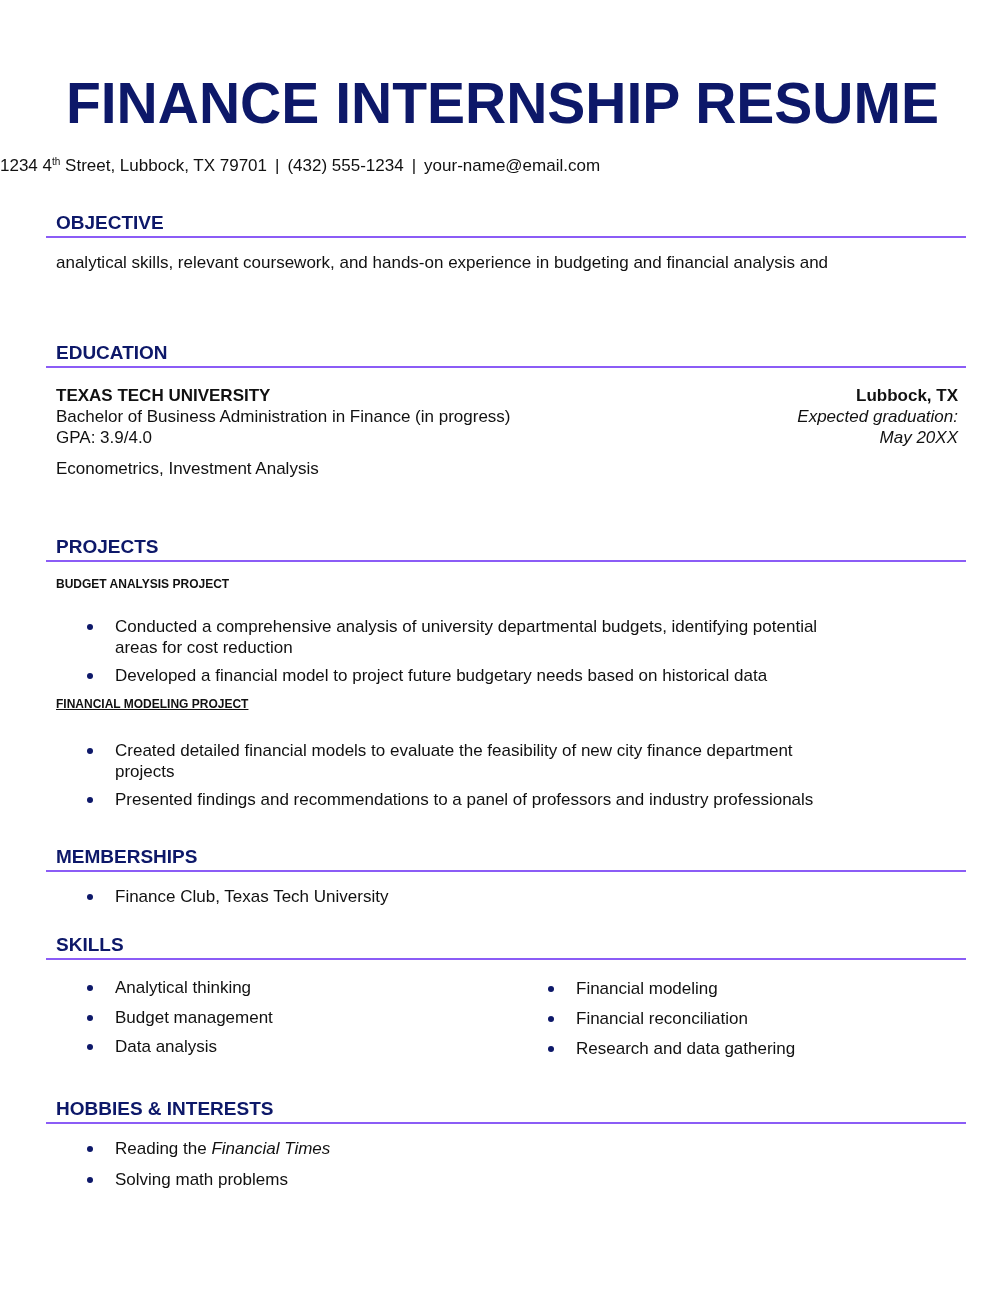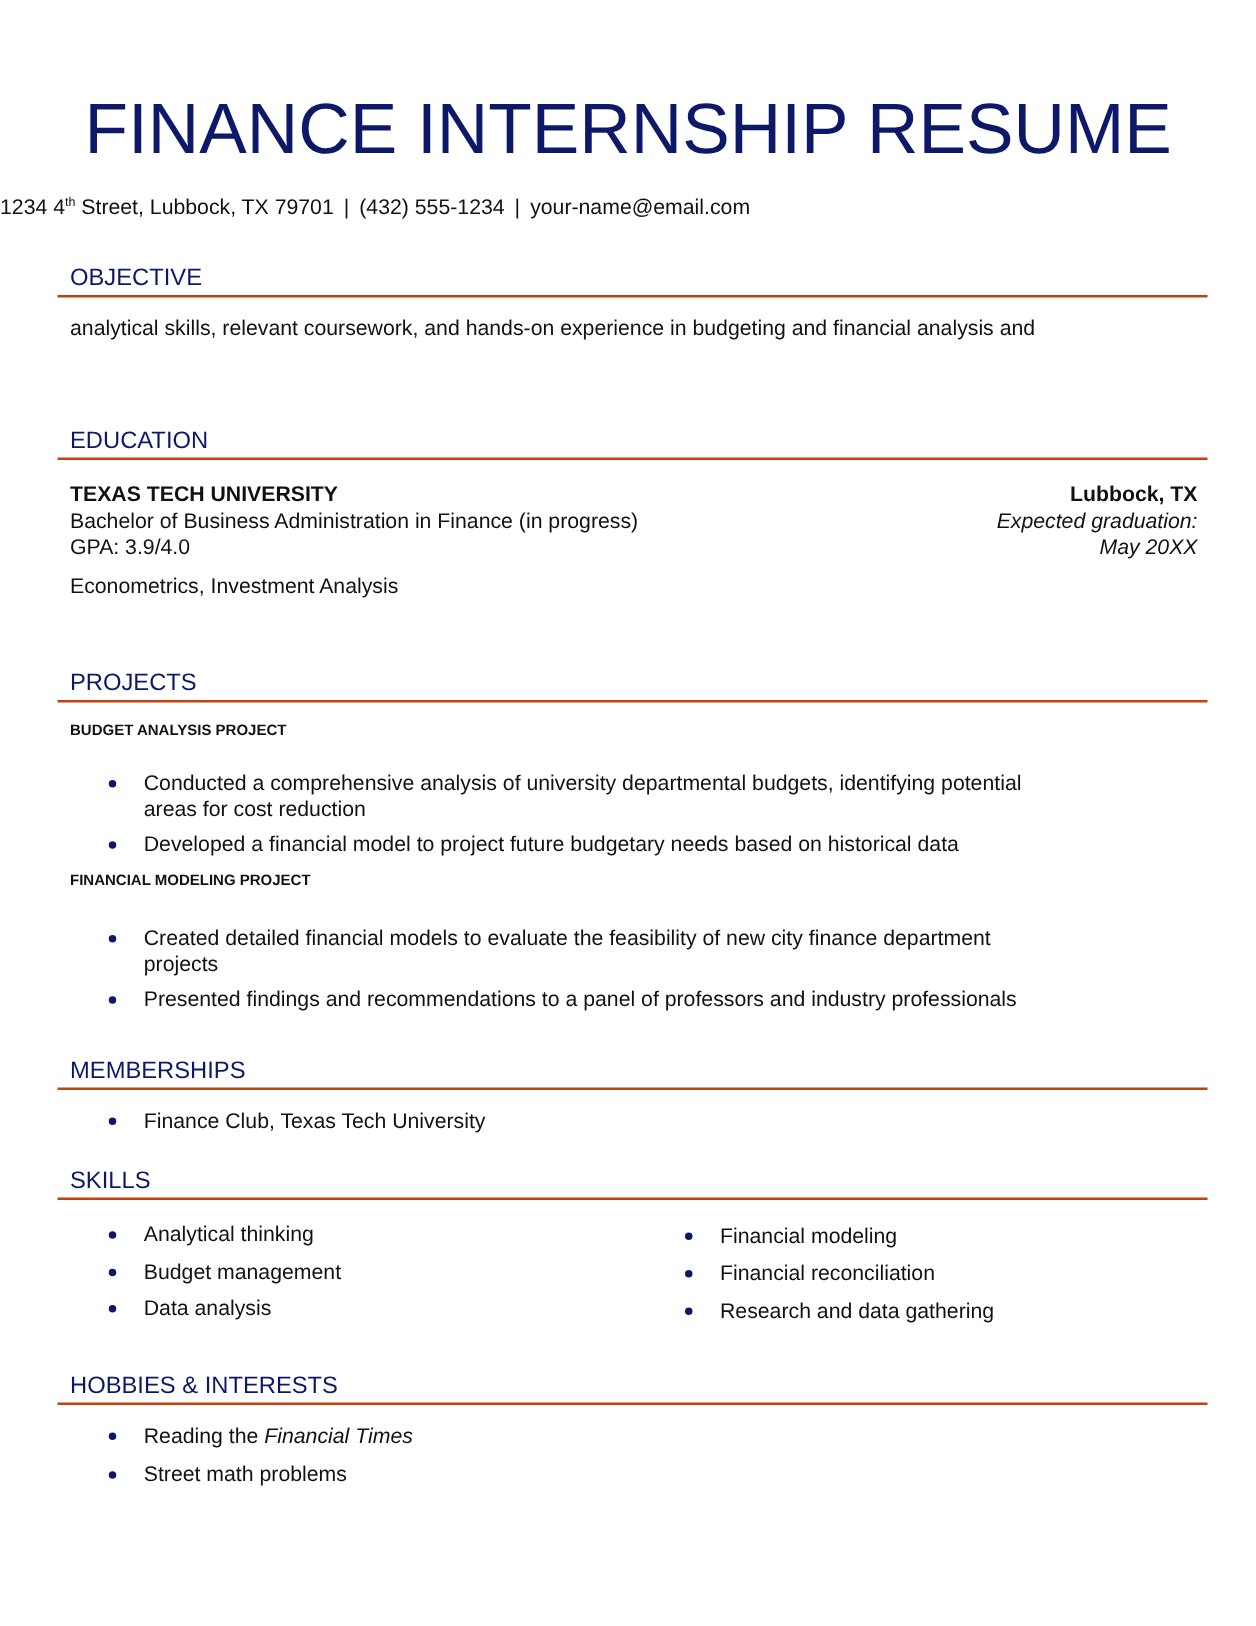--- a/index.html
+++ b/index.html
@@ -2,34 +2,34 @@
 <html><head>
   <meta charset="utf-8">
   <style>
     html, body { margin: 0; padding: 0; background: #ffffff; }
     body {
       width: 1005px; height: 1301px; position: relative; overflow: hidden;
       font-family: "Liberation Sans", sans-serif; color: #111111;
     }
     .title {
       position: absolute; left: 0; width: 1005px; top: 68px;
-      text-align: center; font-weight: normal; font-size: 57px; line-height: 70px;
+      text-align: center; font-weight: bold; font-size: 57px; line-height: 70px;
       color: #0d1869; letter-spacing: 0px;
     }
     .contact {
       position: absolute; left: 0; width: 1005px; top: 155px;
       font-size: 17px; line-height: 22px; color: #111;
     }
     .contact sup { font-size: 10px; line-height: 0; vertical-align: 6px; }
     .sep { margin: 0 8px; }
     .section-head {
       position: absolute; left: 46px; width: 920px;
-      border-bottom: 2px solid #c2410c;
+      border-bottom: 2px solid #8b5cf6;
       padding-left: 10px; box-sizing: border-box;
-      font-weight: normal; font-size: 19px; line-height: 24px; color: #0d1869;
+      font-weight: bold; font-size: 19px; line-height: 24px; color: #0d1869;
       height: 27px;
     }
     .para {
       position: absolute; left: 56px; width: 900px;
       font-size: 17px; line-height: 21px; color: #111;
     }
     .row { position: absolute; left: 56px; width: 902px; font-size: 17px; line-height: 21px; }
     .row .l { position: absolute; left: 0; }
     .row .r { position: absolute; right: 0; text-align: left; }
     .b { font-weight: bold; }
@@ -79,21 +79,21 @@
   <span class="dot"></span>
   <div class="txt">
       <div>Conducted a comprehensive analysis of university departmental budgets, identifying potential</div>
       <div>areas for cost reduction</div>
     </div>
 </div>
 <div class="bullet" style="top:665px;">
   <span class="dot"></span>
   <div class="txt">Developed a financial model to project future budgetary needs based on historical data</div>
 </div>
-<div class="sub-head" style="top:694px;">FINANCIAL MODELING PROJECT</div>
+<div class="sub-head" style="top:694px;text-decoration:underline;">FINANCIAL MODELING PROJECT</div>
 <div class="bullet" style="top:740px;">
   <span class="dot"></span>
   <div class="txt">
       <div>Created detailed financial models to evaluate the feasibility of new city finance department</div>
       <div>projects</div>
     </div>
 </div>
 <div class="bullet" style="top:789px;">
   <span class="dot"></span>
   <div class="txt">Presented findings and recommendations to a panel of professors and industry professionals</div>
@@ -131,14 +131,14 @@
     <div class="txt">Research and data gathering</div>
   </div>
 
 <div class="section-head" style="top:1097px;">HOBBIES &amp; INTERESTS</div>
 <div class="bullet" style="top:1138px;">
     <span class="dot"></span>
     <div class="txt"><span>Reading the </span><span class="i">Financial Times</span></div>
   </div>
 <div class="bullet" style="top:1169px;">
     <span class="dot"></span>
-    <div class="txt"><span>Street math problems</span></div>
+    <div class="txt"><span>Solving math problems</span></div>
   </div>
 
 </body></html>

